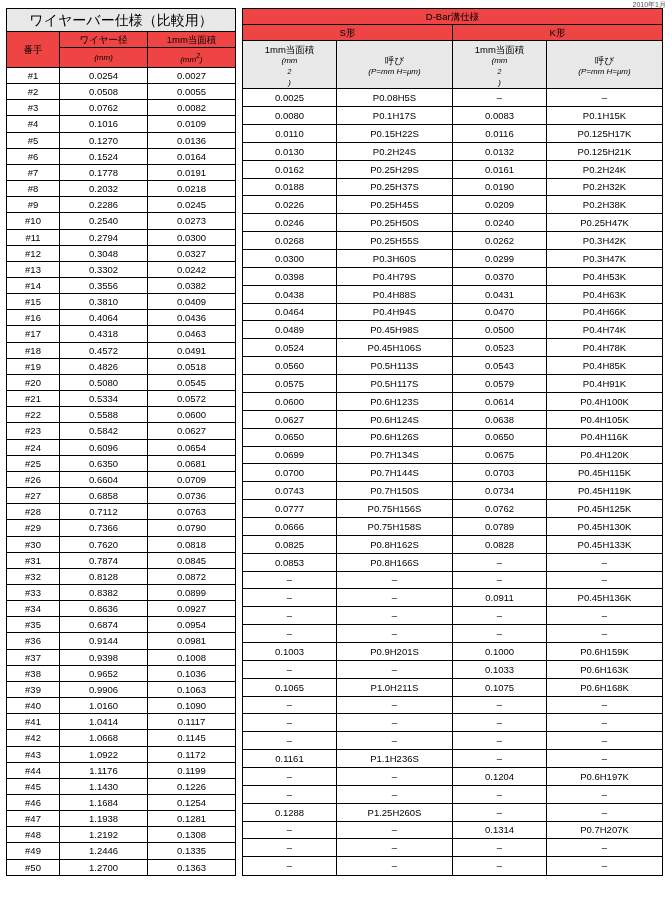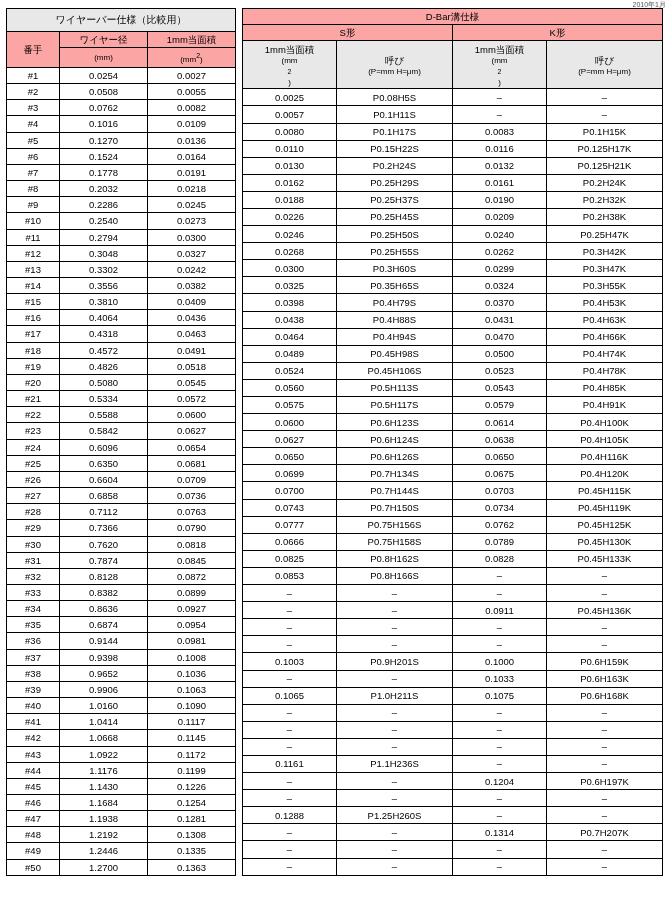--- a/index.html
+++ b/index.html
@@ -44,54 +44,54 @@
     font-size: 9.5px;
     text-align: center;
     padding: 0;
     height: 15.15px;
     line-height: 15.15px;
     font-weight: normal;
     white-space: nowrap;
     overflow: hidden;
   }
   .hdr {
-    background: #fca5a5;
+    background: #ef4444;
     font-weight: normal;
   }
   .hdr-tall {
     background: #e8e8e8;
     height: 30.3px;
     line-height: 11px;
   }
   .hdr-main {
     background: #e8e8e8;
     height: 22px;
     line-height: 22px;
-    font-size: 10px;
+    font-size: 14px;
   }
   .sup {
     font-size: 7px;
     vertical-align: super;
   }
   
   .lt col.c0 { width: 53px; }
   .lt col.c1 { width: 88px; }
   .lt col.c2 { width: 88px; }
   
   .rt col.r0 { width: 94px; }
   .rt col.r1 { width: 116px; }
   .rt col.r2 { width: 94px; }
   .rt col.r3 { width: 116px; }
   .two-line {
     display: block;
     line-height: 11px;
     padding-top: 3px;
   }
   .two-line span { display: block; }
-  .unit { font-size: 8px; }
+  .unit { font-size: 8px; font-style: italic; }
 </style>
 </head>
 <body>
 
 <div class="page">
 
   <div class="corner-note">2010年1月</div>
 
   <div class="layout">
 
@@ -412,26 +412,20 @@
         </tr>
       </thead>
       <tbody>
           <tr>
             <td>0.0025</td>
             <td>P0.08H5S</td>
             <td>–</td>
             <td>–</td>
           </tr>
           <tr>
-            <td>0.0057</td>
-            <td>P0.1H11S</td>
-            <td>–</td>
-            <td>–</td>
-          </tr>
-          <tr>
             <td>0.0080</td>
             <td>P0.1H17S</td>
             <td>0.0083</td>
             <td>P0.1H15K</td>
           </tr>
           <tr>
             <td>0.0110</td>
             <td>P0.15H22S</td>
             <td>0.0116</td>
             <td>P0.125H17K</td>
@@ -470,26 +464,20 @@
             <td>0.0268</td>
             <td>P0.25H55S</td>
             <td>0.0262</td>
             <td>P0.3H42K</td>
           </tr>
           <tr>
             <td>0.0300</td>
             <td>P0.3H60S</td>
             <td>0.0299</td>
             <td>P0.3H47K</td>
-          </tr>
-          <tr>
-            <td>0.0325</td>
-            <td>P0.35H65S</td>
-            <td>0.0324</td>
-            <td>P0.3H55K</td>
           </tr>
           <tr>
             <td>0.0398</td>
             <td>P0.4H79S</td>
             <td>0.0370</td>
             <td>P0.4H53K</td>
           </tr>
           <tr>
             <td>0.0438</td>
             <td>P0.4H88S</td>

